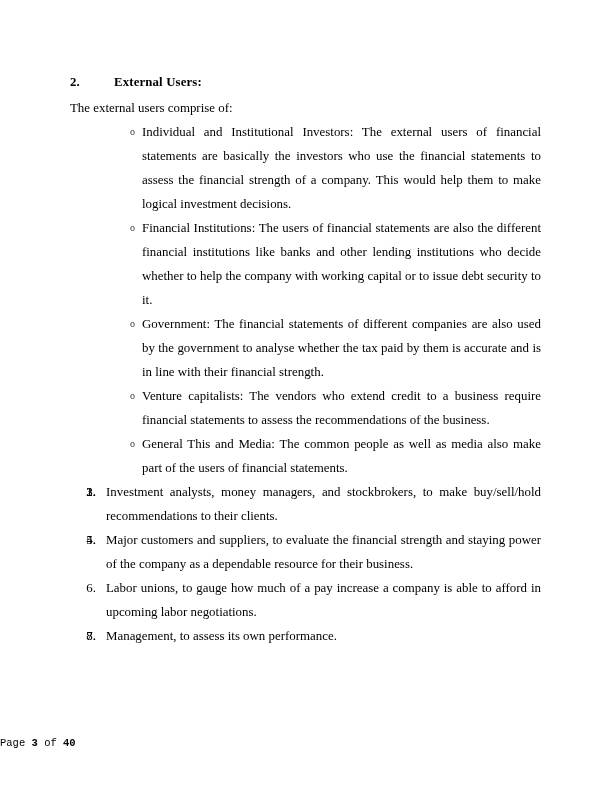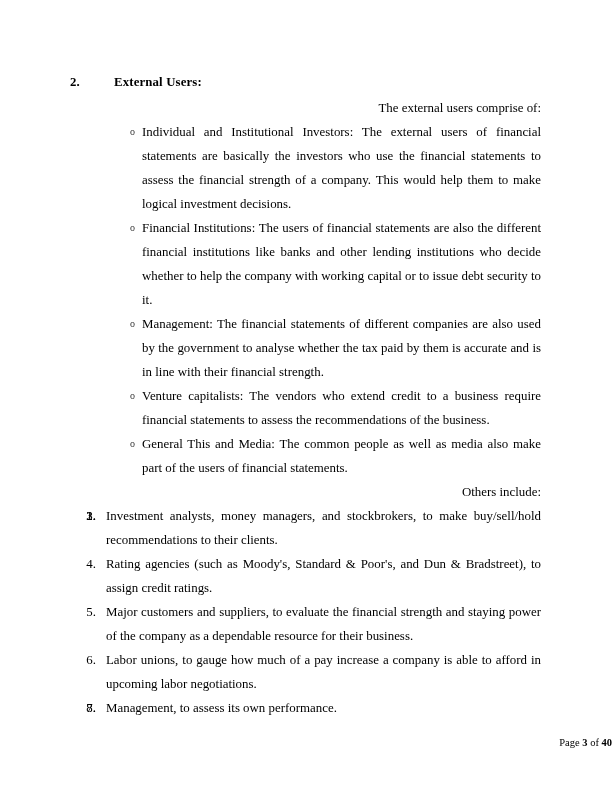--- a/index.html
+++ b/index.html
@@ -41,21 +41,21 @@
     white-space: pre;
     letter-spacing: 0.15px;
   }
   .heading .num { display: inline-block; width: 44px; }
 
   
   .para {
     font-size: 12.9px;
     line-height: 24px;
     margin: 0;
-    text-align: right;
+    text-align: left;
   }
 
   
   .bullet-list {
     margin: 0;
     padding: 0;
     list-style: none;
   }
   .bullet-item {
     position: relative;
@@ -104,22 +104,22 @@
   }
   
   .num-item.short { text-align: left; }
 
   
   .footer {
     position: absolute;
     left: 0;
     top: 728px;
     width: 612px;
-    text-align: right;
-    font-family: Liberation Serif, serif;
+    text-align: left;
+    font-family: Liberation Mono, monospace;
     font-size: 10.5px;
     line-height: 14px;
     color: #000000;
   }
   .footer b { font-weight: bold; }
   .footer .seg { white-space: pre; }
 </style>
 </head>
 <body>
 
@@ -134,51 +134,50 @@
 
       <li class="bullet-item">
         <span class="marker">o</span><span class="head">Individual and Institutional Investors</span><span class="txt">: The external users of financial statements are basically the investors who use the financial statements to assess the financial strength of a company. This would help them to make logical investment decisions.</span>
       </li>
 
       <li class="bullet-item">
         <span class="marker">o</span><span class="head">Financial Institutions</span><span class="txt">: The users of financial statements are also the different financial institutions like banks and other lending institutions who decide whether to help the company with working capital or to issue debt security to it.</span>
       </li>
 
       <li class="bullet-item">
-        <span class="marker">o</span><span class="head">Management</span><span class="txt">: The financial statements of different companies are also used by the government to analyse whether the tax paid by them is accurate and is in line with their financial strength.</span>
+        <span class="marker">o</span><span class="head">Government</span><span class="txt">: The financial statements of different companies are also used by the government to analyse whether the tax paid by them is accurate and is in line with their financial strength.</span>
       </li>
 
       <li class="bullet-item">
         <span class="marker">o</span><span class="head">Venture capitalists</span><span class="txt">: The vendors who extend credit to a business require financial statements to assess the recommendations of the business.</span>
       </li>
 
       <li class="bullet-item">
         <span class="marker">o</span><span class="head">General This and Media</span><span class="txt">: The common people as well as media also make part of the users of financial statements.</span>
       </li>
 
     </ul>
 
-    <p class="para">Others include:</p>
 
     <ol class="num-list">
 
       <li class="num-item">
         <span class="marker">1.</span>
       </li>
 
       <li class="num-item short">
         <span class="marker">2.</span>
       </li>
 
       <li class="num-item">
         <span class="marker">3.</span><span>Investment analysts, money managers, and stockbrokers, to make buy/sell/hold recommendations to their clients.</span>
       </li>
 
       <li class="num-item">
-        <span class="marker">4.</span><span>Rating agencies (such as Moody's, Standard &amp; Poor's, and Dun &amp; Bradstreet), to assign credit ratings.</span>
+        <span class="marker">4.</span>
       </li>
 
       <li class="num-item">
         <span class="marker">5.</span><span>Major customers and suppliers, to evaluate the financial strength and staying power of the company as a dependable resource for their business.</span>
       </li>
 
       <li class="num-item">
         <span class="marker">6.</span><span>Labor unions, to gauge how much of a pay increase a company is able to afford in upcoming labor negotiations.</span>
       </li>
 

